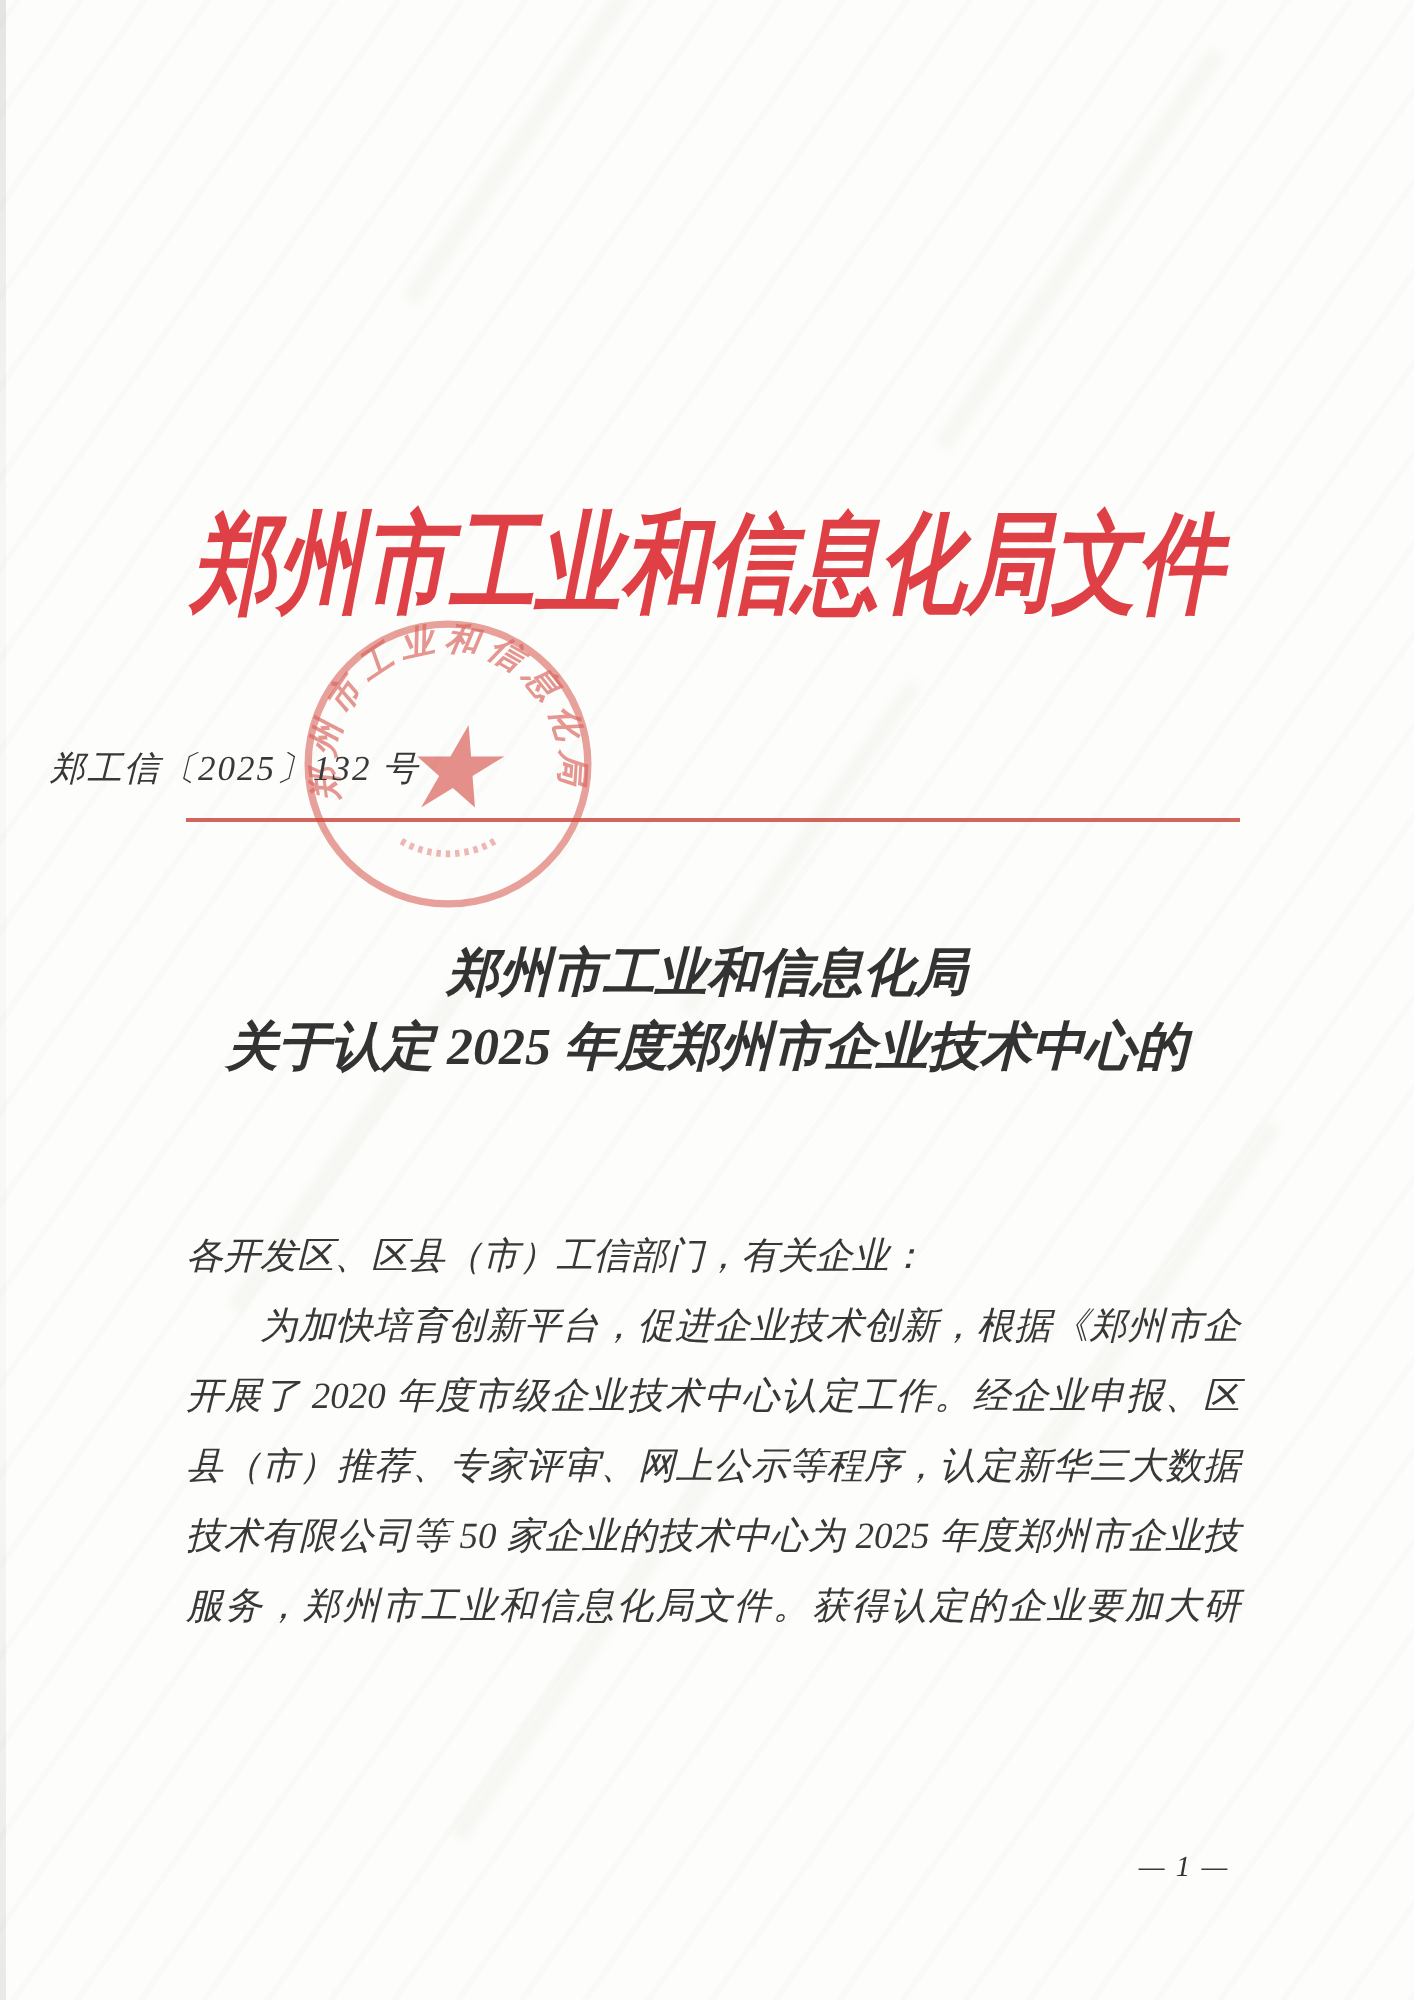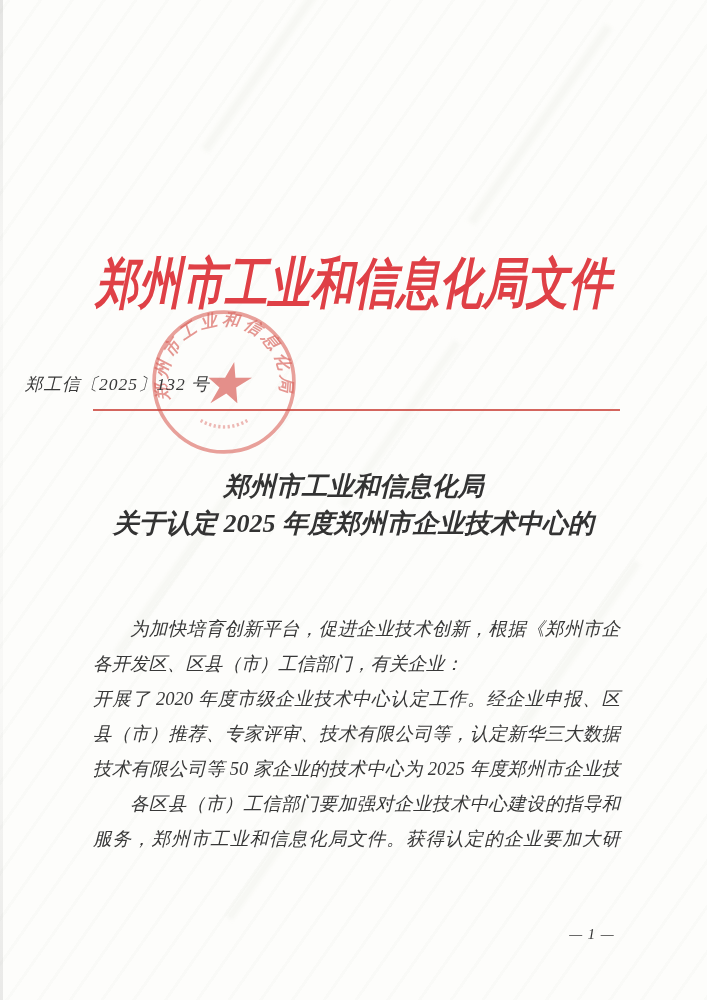--- a/index.html
+++ b/index.html
@@ -88,26 +88,25 @@
   </div>
 
   <div class="redline"></div>
 
   <div class="title">
     <div>郑州市工业和信息化局</div>
     <div>关于认定 2025 年度郑州市企业技术中心的</div>
   </div>
 
   <div class="body">
+    <div class="line">各开发区、区县（市）工信部门，有关企业：</div>
+
     <div class="line full indent">为加快培育创新平台，促进企业技术创新，根据《郑州市企</div>
-
-    <div class="line">各开发区、区县（市）工信部门，有关企业：</div>
     <div class="line full">开展了 2020 年度市级企业技术中心认定工作。经企业申报、区</div>
-    <div class="line full">县（市）推荐、专家评审、技术有限公司等，认定新华三大数据</div>
+    <div class="line full">县（市）推荐、专家评审、网上公示等程序，认定新华三大数据</div>
     <div class="line full">技术有限公司等 50 家企业的技术中心为 2025 年度郑州市企业技</div>
 
-    <div class="line full indent">各区县（市）工信部门要加强对企业技术中心建设的指导和</div>
     <div class="line full">服务，郑州市工业和信息化局文件。获得认定的企业要加大研</div>
   </div>
 
   <div class="pagenum">— 1 —</div>
 
 </div>
 
 </body></html>

